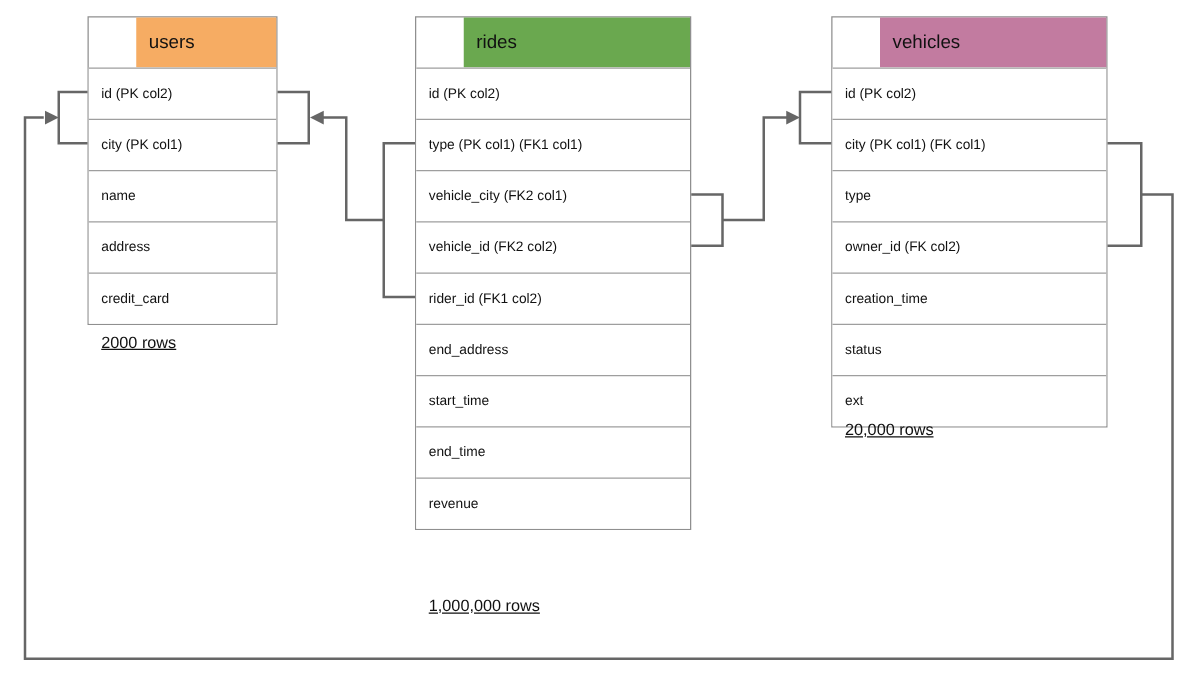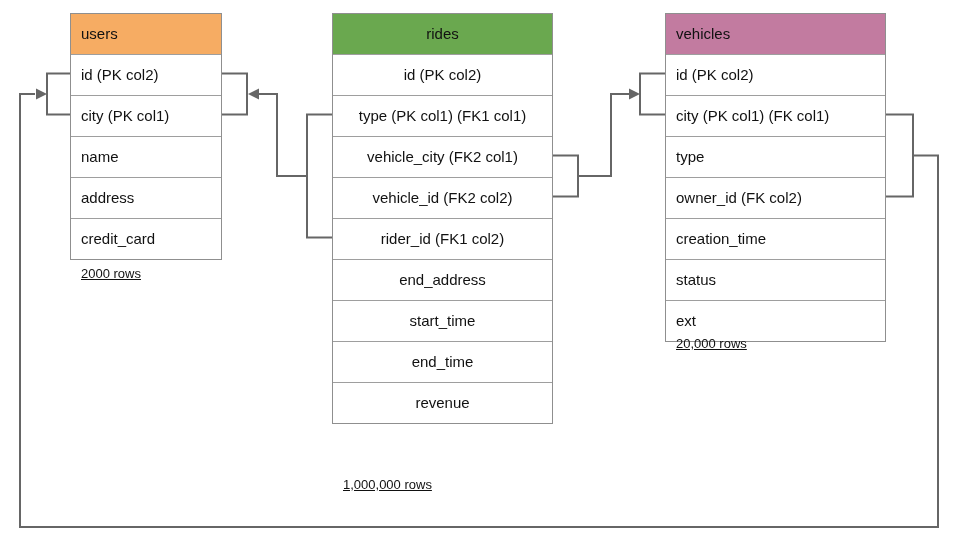--- a/index.html
+++ b/index.html
@@ -23,34 +23,35 @@
     color: #111111;
   }
   .tbl-header {
     box-sizing: border-box;
     height: 40px;
     line-height: 40px;
     padding: 0 10px;
     font-size: 15px;
     white-space: nowrap;
     overflow: hidden;
+    margin-left: 38px;
   }
   .tbl-row {
     box-sizing: border-box;
     height: 41px;
     line-height: 40px;
     padding: 0 10px;
-    font-size: 15px;
+    font-size: 11px;
     border-top: 1px solid var(--color-row_border, #9e9e9e);
     background: #ffffff;
     white-space: nowrap;
     overflow: hidden;
   }
   .tbl--users    { left: 70px;  top: 13px; width: 152px; }
-  .tbl--rides    { left: 332px; top: 13px; width: 221px; text-align: center; }
+  .tbl--rides    { left: 332px; top: 13px; width: 221px; }
   .tbl--vehicles { left: 665px; top: 13px; width: 221px; }
   .tbl--users    .tbl-header { background: var(--color-users_header, #f6ac63); }
   .tbl--rides    .tbl-header { background: var(--color-rides_header, #6aa84f); }
   .tbl--vehicles .tbl-header { background: var(--color-vehicles_header, #c27ba0); }
   .row-count {
     position: absolute;
     font-size: 13px;
     color: #111111;
     white-space: nowrap;
     text-decoration: underline;

